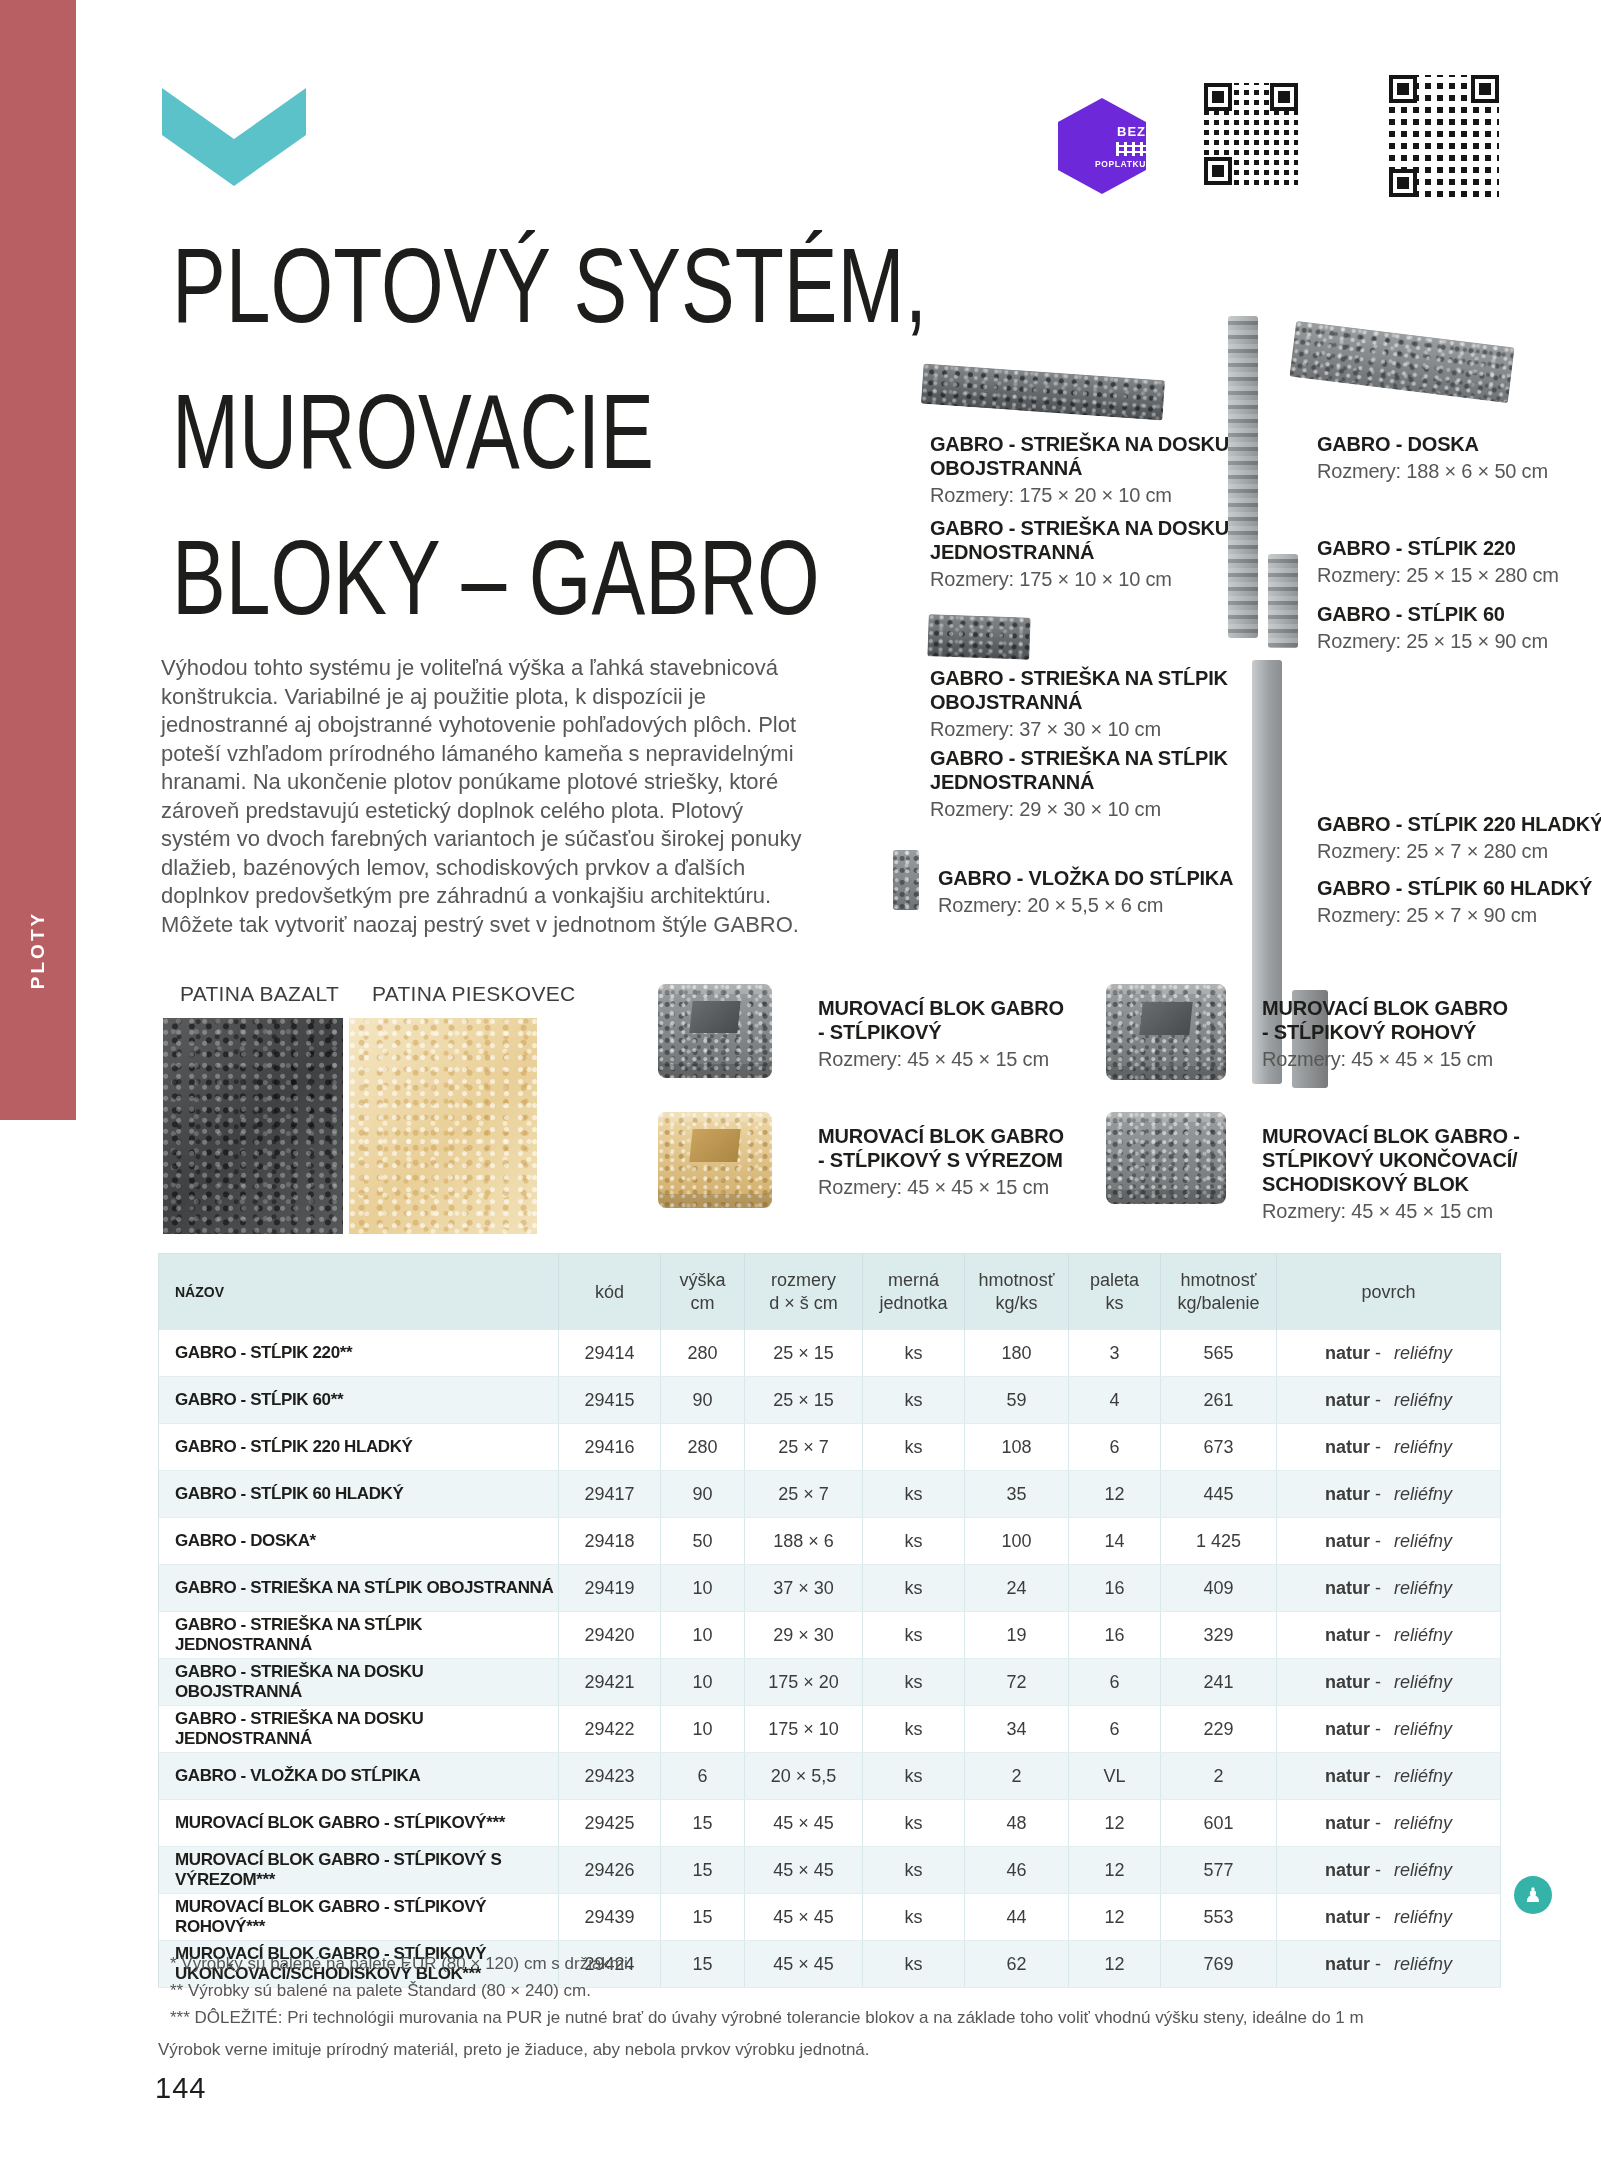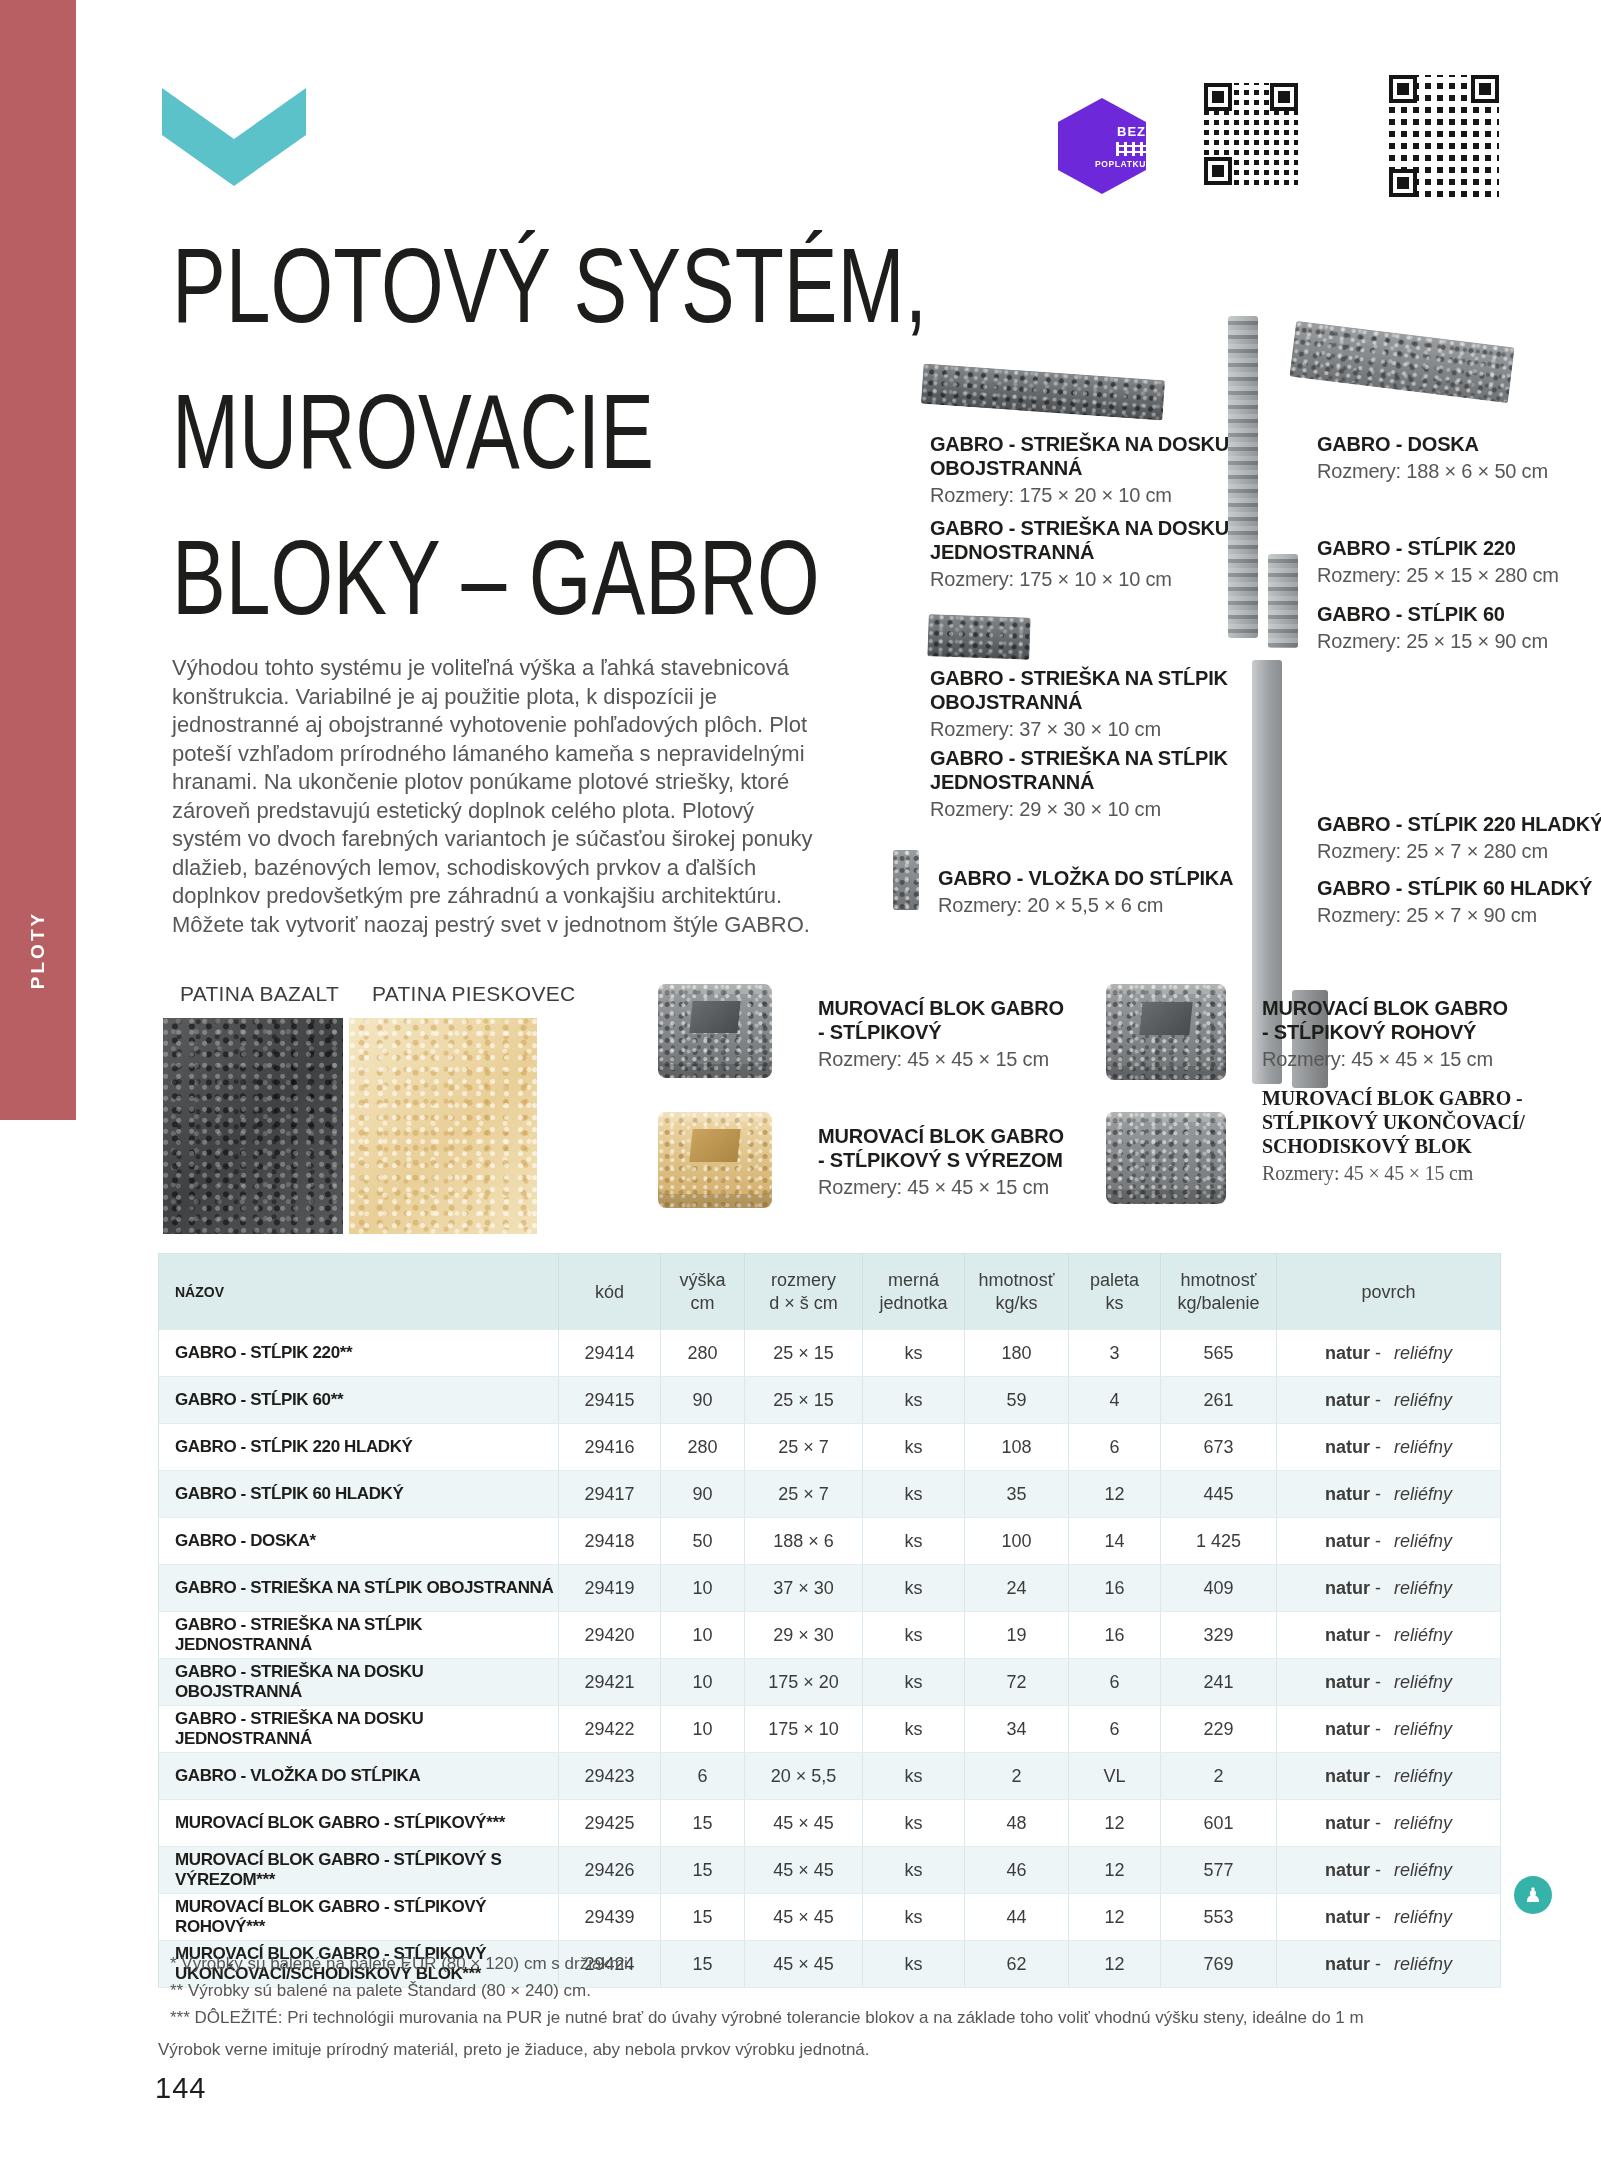--- a/index.html
+++ b/index.html
@@ -39,21 +39,21 @@
   .qf{position:absolute;width:20px;height:20px;border:4px solid #151515;background:#fff;}
   .qf::after{content:"";position:absolute;inset:4px;background:#151515;}
   .qf.tl{left:5px;top:5px;} .qf.tr{right:5px;top:5px;} .qf.bl{left:5px;bottom:5px;}
 
   
   .title{position:absolute;left:172px;top:212px;margin:0;font-size:106px;font-weight:400;
         line-height:146px;color:#1d1d1b;transform:scaleX(.76);transform-origin:left top;white-space:nowrap;}
   .title span{display:block;}
 
   
-  .intro{position:absolute;left:172px;top:654px;width:648px;margin:0;
+  .intro{position:absolute;left:161px;top:654px;width:648px;margin:0;
         font-size:22px;line-height:28.5px;color:#575756;}
 
   
   .patlab{position:absolute;top:982px;font-size:21px;color:#3d3d3c;letter-spacing:.3px;}
   .patlab1{left:180px;} .patlab2{left:372px;}
   .sw{position:absolute;top:1018px;height:216px;}
   .sw-bazalt{left:163px;width:180px;background-color:#4a4c4e;
      background-image:radial-gradient(circle at 20% 30%,rgba(255,255,255,.28) 0 2px,transparent 3px),
        radial-gradient(circle at 70% 60%,rgba(0,0,0,.5) 0 2.5px,transparent 3.5px),
        radial-gradient(circle at 45% 80%,rgba(255,255,255,.18) 0 2px,transparent 3px),
@@ -118,21 +118,21 @@
   .plabel{position:absolute;width:340px;}
   .pt{font-weight:700;font-size:20px;line-height:24px;color:#1d1d1b;letter-spacing:-.2px;}
   .pd{font-size:20px;line-height:24px;color:#575756;margin-top:3px;letter-spacing:-.2px;}
   .lab1{left:930px;top:432px;} .lab2{left:930px;top:516px;}
   .lab3{left:930px;top:666px;} .lab4{left:930px;top:746px;}
   .lab5{left:938px;top:866px;}
   .lab6{left:1317px;top:432px;} .lab7{left:1317px;top:536px;}
   .lab8{left:1317px;top:602px;} .lab9{left:1317px;top:812px;}
   .lab10{left:1317px;top:876px;}
   .blab1{left:818px;top:996px;} .blab2{left:1262px;top:996px;}
-  .blab3{left:818px;top:1124px;} .blab4{left:1262px;top:1086px;font-family:Liberation Serif, serif;}
+  .blab3{left:818px;top:1124px;} .blab4{left:1262px;top:1124px;}
 
   
   .tbl{position:absolute;left:158px;top:1253px;width:1342px;border-collapse:collapse;
        table-layout:fixed;border:1px solid #d5e5e7;}
   .tbl th{height:74px;background:#dcebec;font-weight:400;font-size:18px;color:#3e3e3d;
        text-align:center;vertical-align:middle;border-right:1px solid #cfe0e2;}
   .tbl th span{display:block;line-height:23px;}
   .tbl th:first-child{text-align:left;padding-left:16px;font-weight:700;font-size:14px;color:#1d1d1b;}
   .tbl td{height:42px;text-align:center;font-size:18px;color:#3c3c3b;padding:2px 4px;
        border-right:1px solid #d9e8ea;border-bottom:1px solid #e4eef0;}

